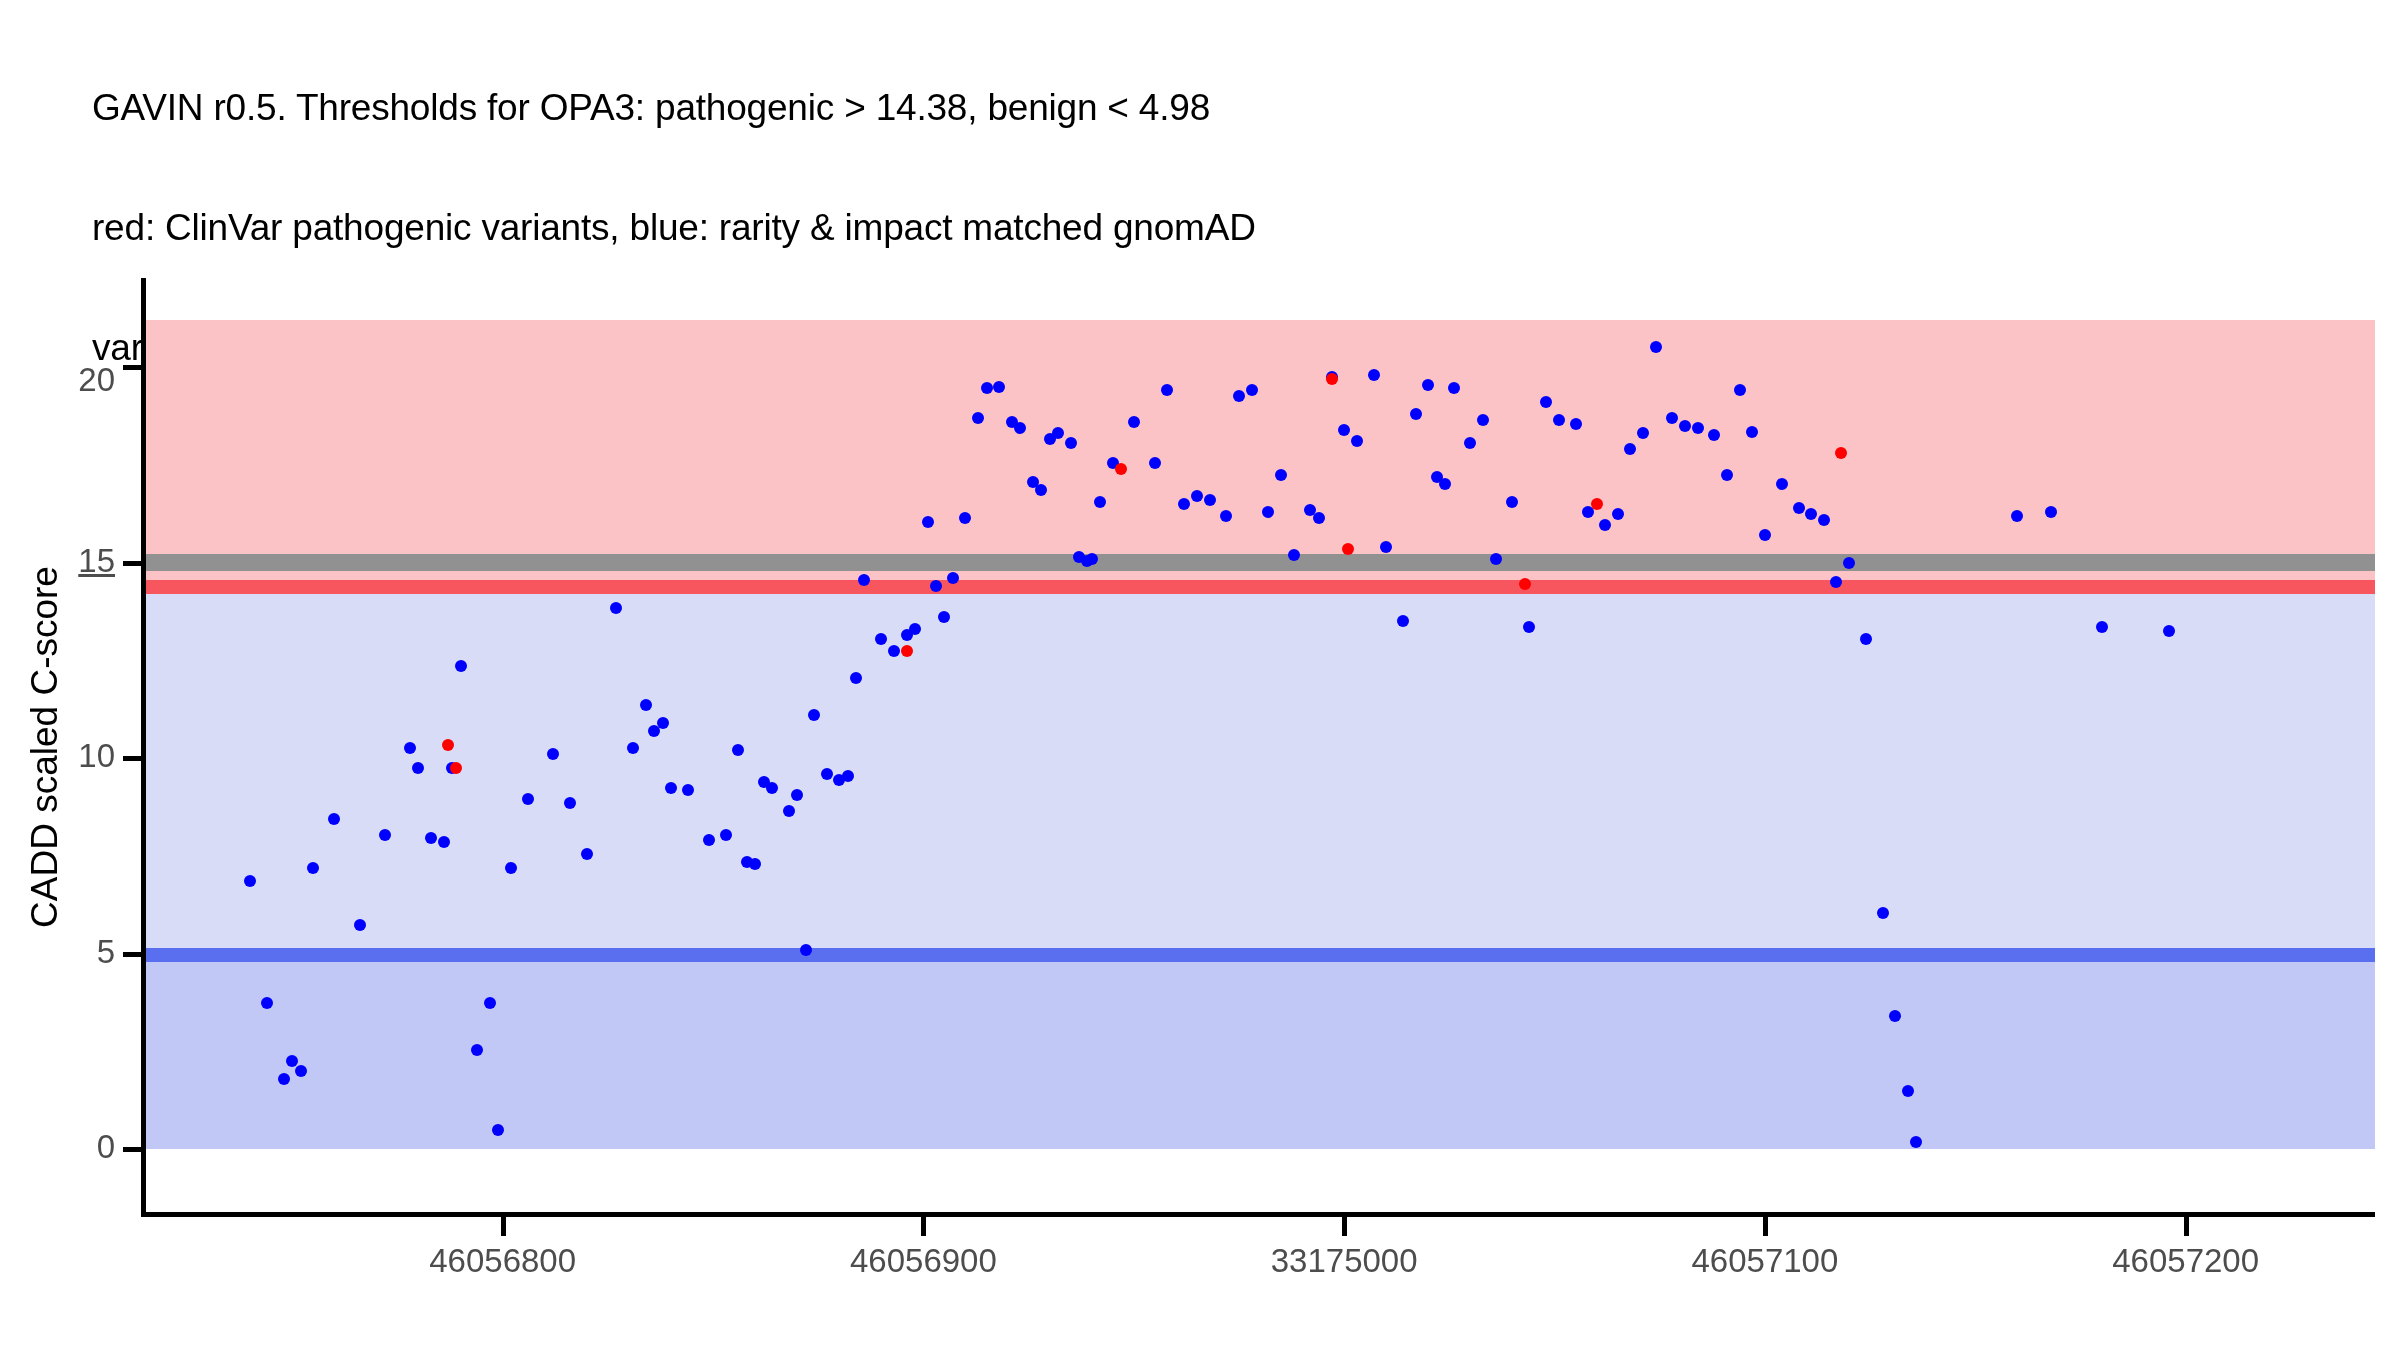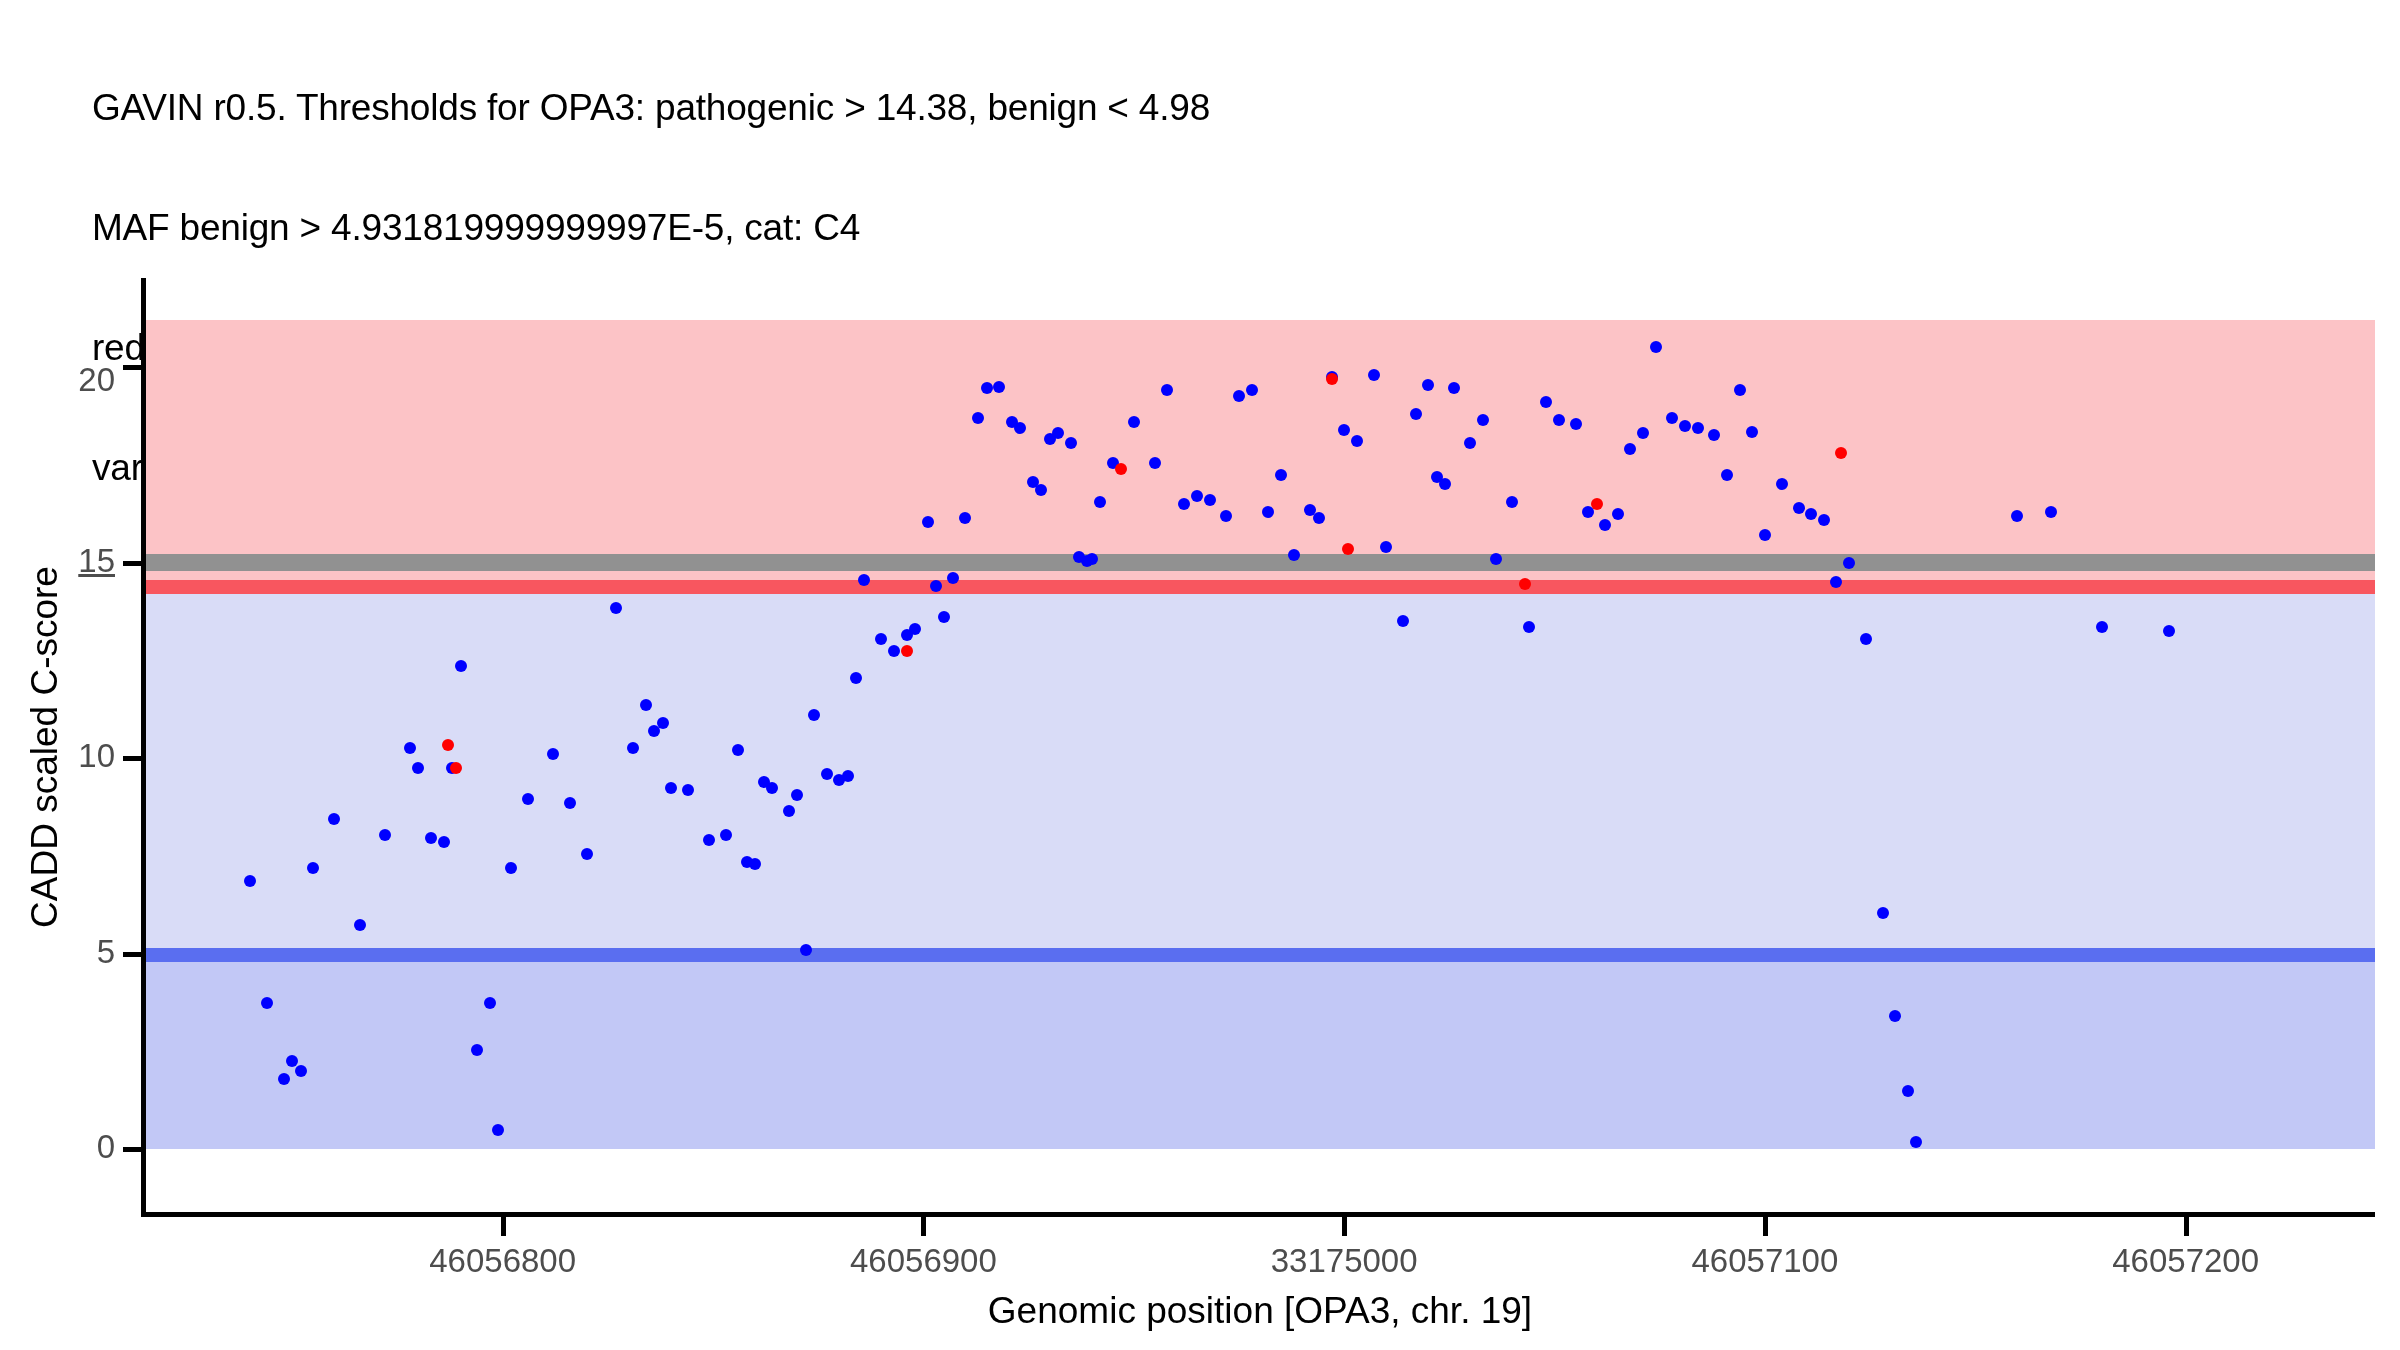--- a/index.html
+++ b/index.html
@@ -133,21 +133,20 @@
   .pt-blue { background: #0000ff; }
   .pt-red  { background: #ff0000; }
 </style>
 </head>
 <body>
 
 <div id="plot-root">
 
   <div id="plot-title">
     <span class="tline">GAVIN r0.5. Thresholds for OPA3: pathogenic &gt; 14.38, benign &lt; 4.98</span>
-    <span class="tline">MAF benign &gt; 4.931819999999997E-5, cat: C4</span>
     <span class="tline">red: ClinVar pathogenic variants, blue: rarity &amp; impact matched gnomAD</span>
     <span class="tline">variants, green: RefSeq exons, grey: genome-wide fallback threshold</span>
   </div>
 
   <div id="panel">
       <div class="band" style="top: 634.631px; height: 194.85px; background: rgb(194, 200, 246);"></div>
       <div class="band" style="top: 266.842px; height: 367.789px; background: rgb(217, 220, 247);"></div>
       <div class="band" style="top: 0px; height: 266.842px; background: rgb(252, 195, 198);"></div>
       <div class="band" style="top: 259.8px; height: 14.0855px; background: rgb(248, 86, 95);"></div>
       <div class="band" style="top: 233.976px; height: 17.2156px; background: rgb(145, 145, 145);"></div>
@@ -317,15 +316,14 @@
       <div class="tick-label-x" style="left: 923.396px;">46056900</div>
       <div class="tick-mark-x" style="left: 1342.15px;"></div>
       <div class="tick-label-x" style="left: 1344.15px;">33175000</div>
       <div class="tick-mark-x" style="left: 1762.91px;"></div>
       <div class="tick-label-x" style="left: 1764.91px;">46057100</div>
       <div class="tick-mark-x" style="left: 2183.66px;"></div>
       <div class="tick-label-x" style="left: 2185.66px;">46057200</div>
     </div>
 
   <div id="y-axis-title">CADD scaled C-score</div>
-  <div id="x-axis-title">Genomic position [OPA3, chr. 19]</div>
 
 </div>
 
 </body></html>

